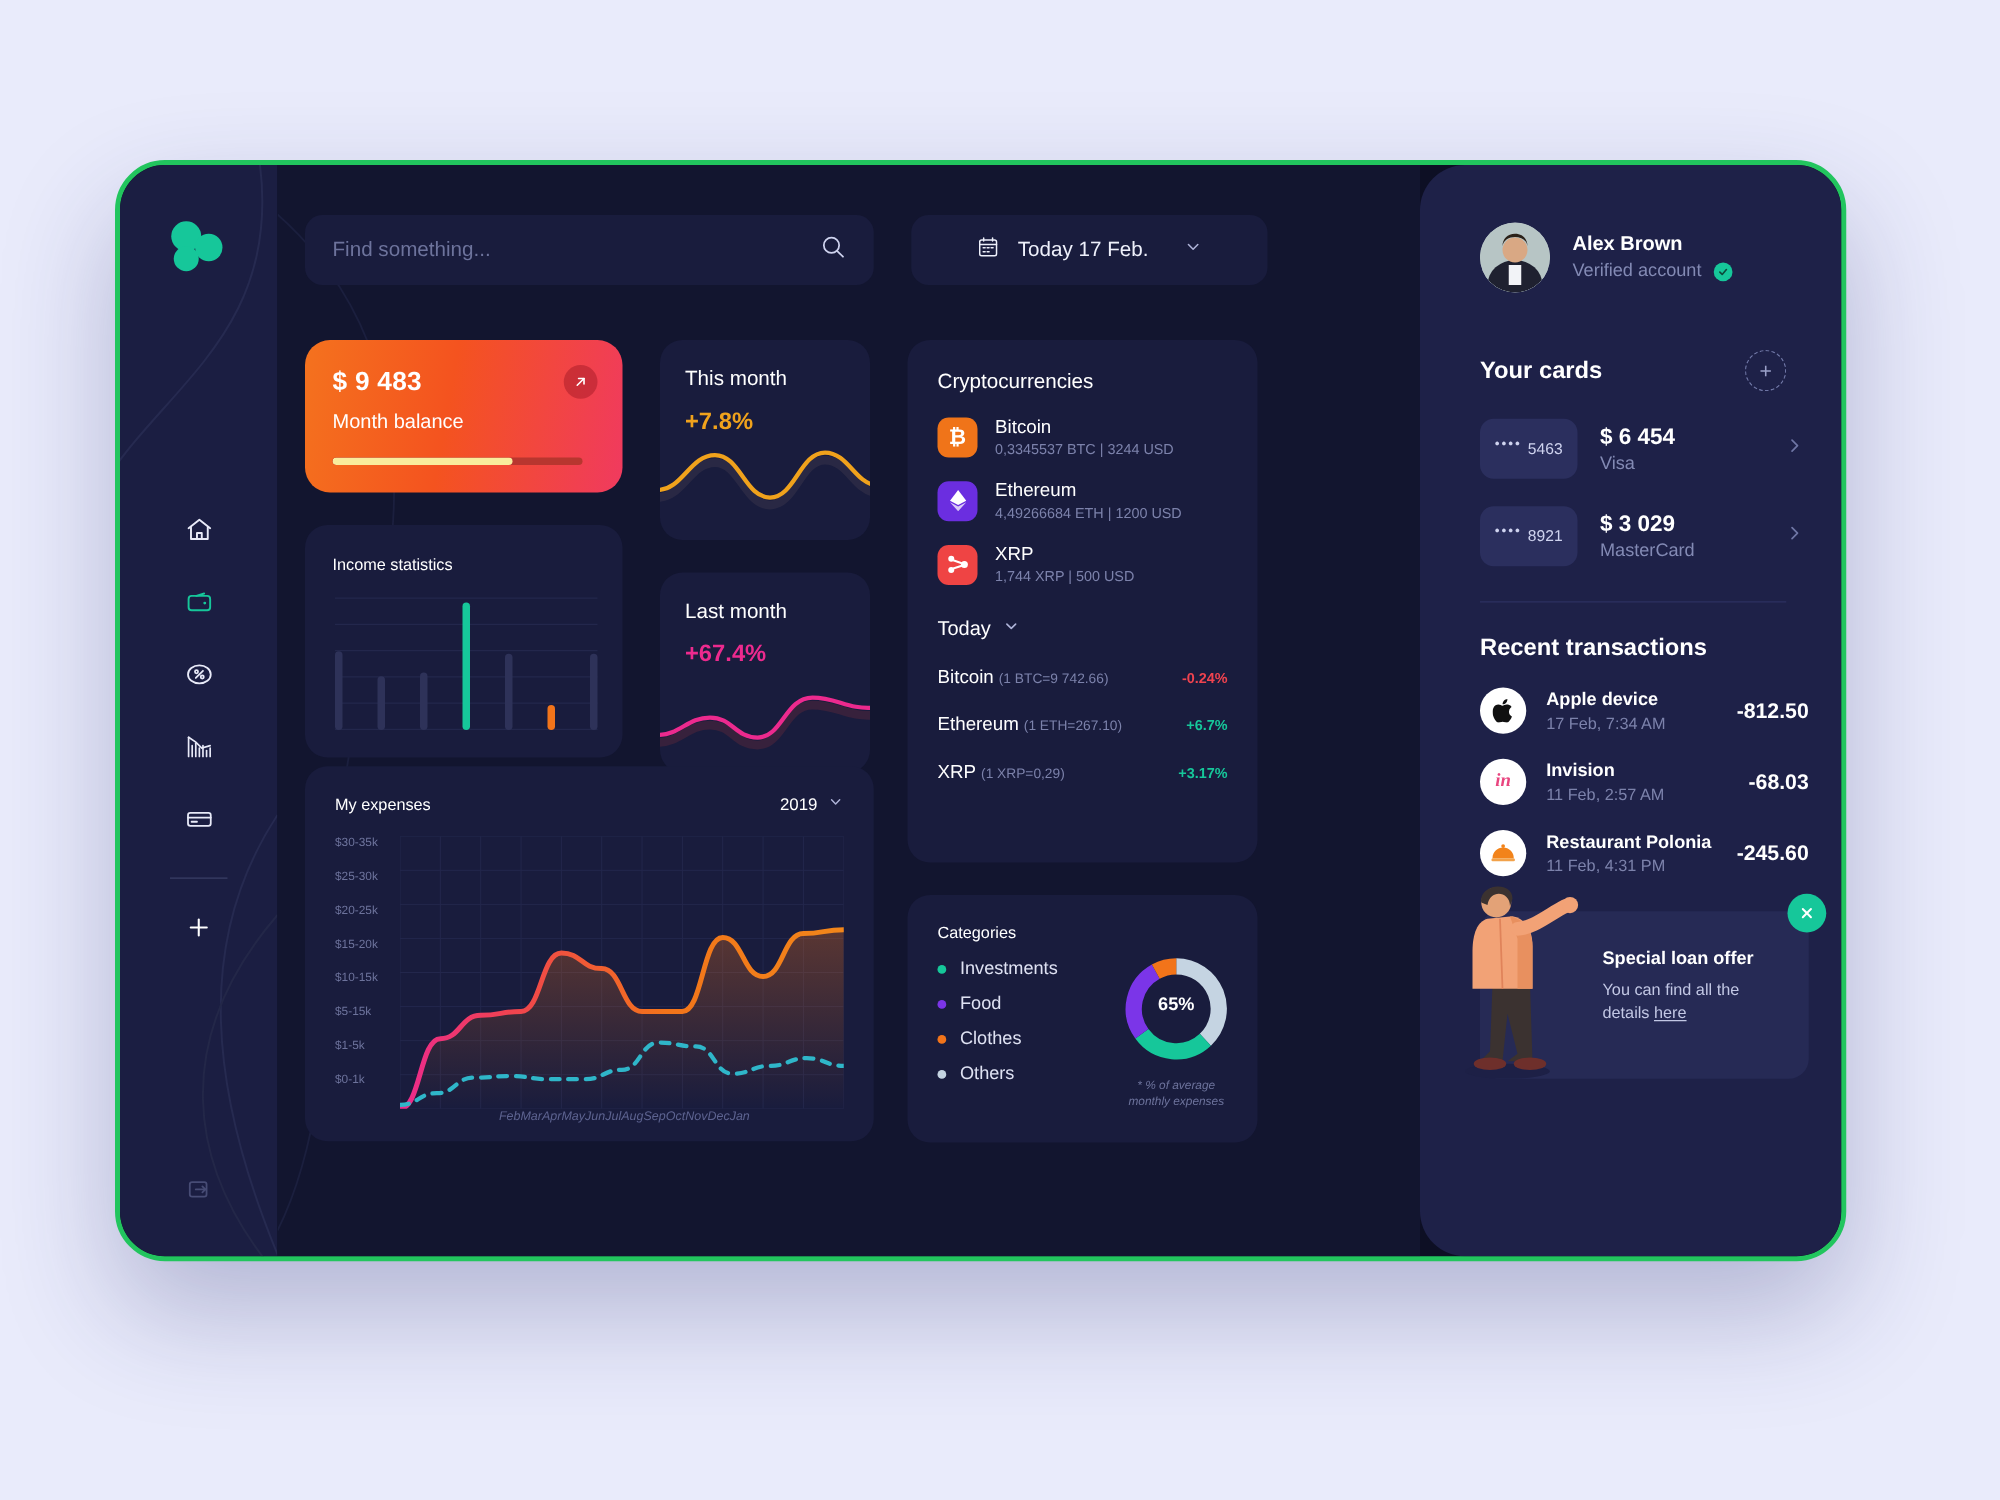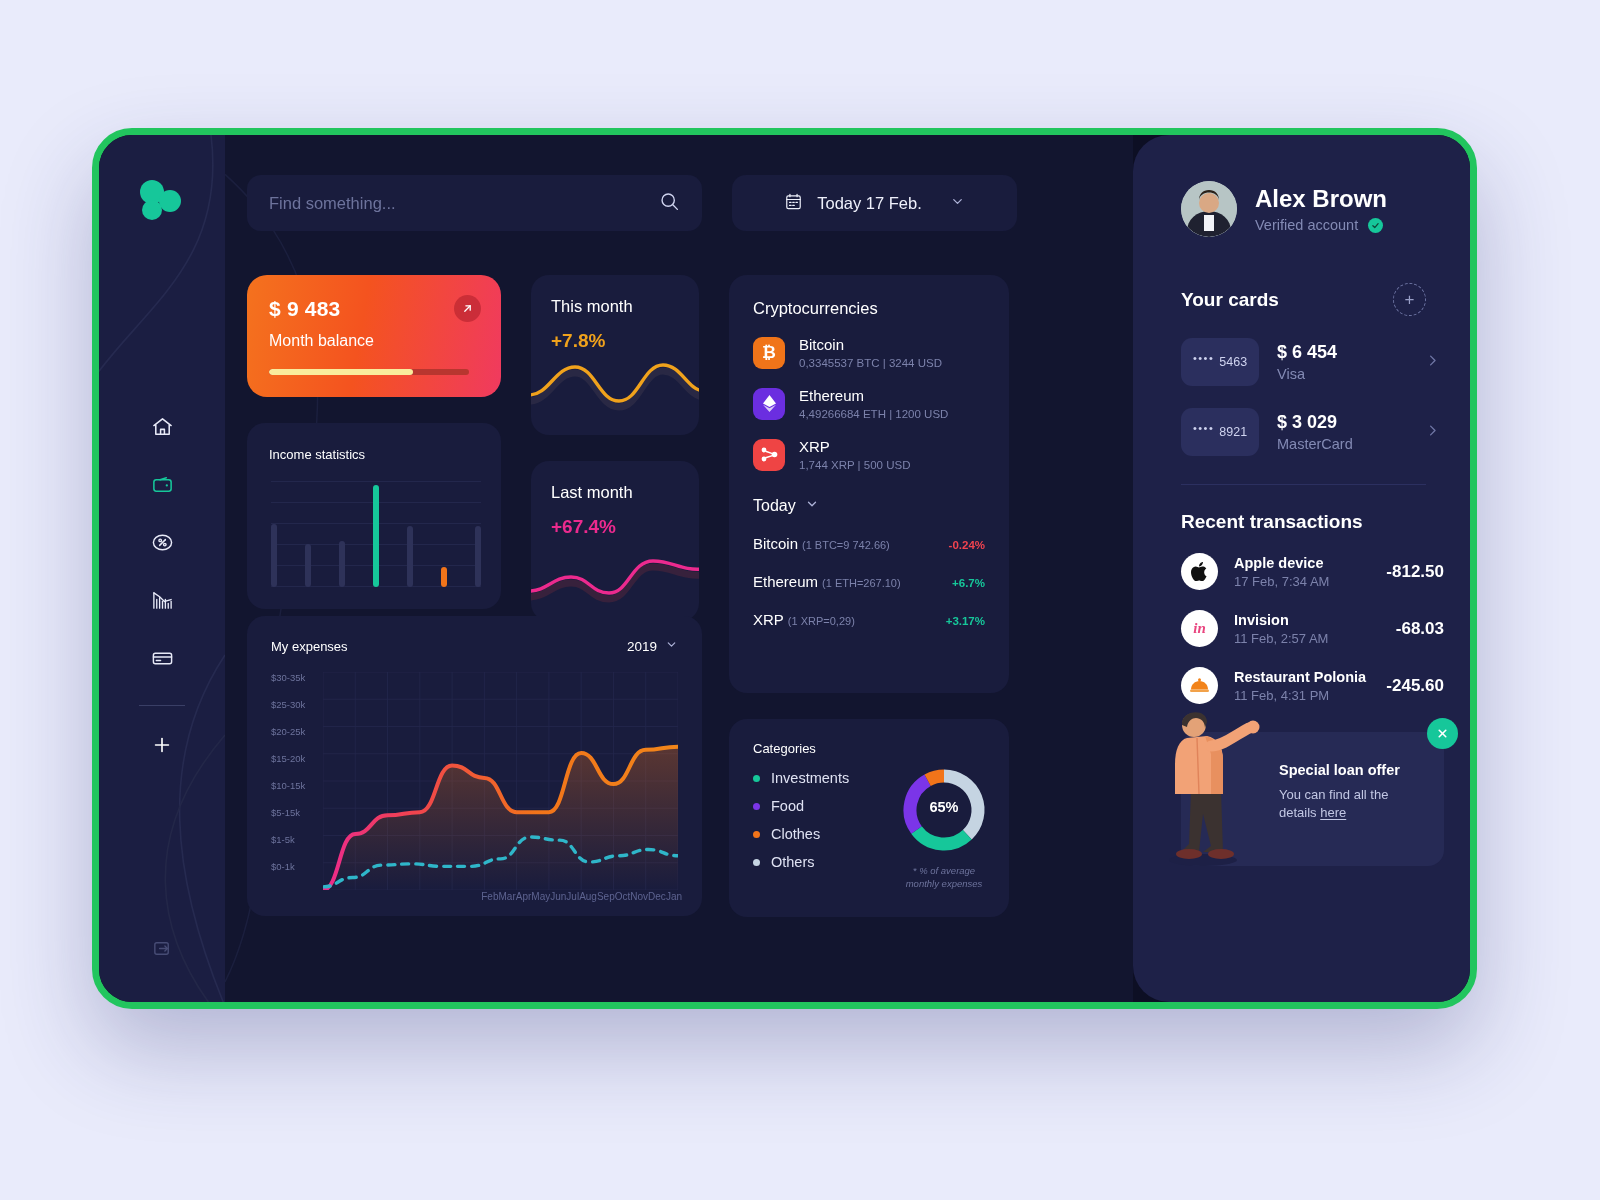--- a/index.html
+++ b/index.html
@@ -9,21 +9,21 @@
     font-family: "Liberation Sans", sans-serif;
     overflow: hidden;
   }
   .stage { position: relative; width: 1600px; height: 1200px; }
 
   
   .device {
     position: absolute; left: 92px; top: 128px;
     width: 1385px; height: 881px;
     background: #0d0f24;
-    border: 7px solid #22c55e;
+    border: 4px solid #22c55e;
     border-radius: 40px;
     box-shadow: 0 40px 90px rgba(40,44,110,.28);
     overflow: hidden;
     display: flex;
   }
 
   
   .sidebar {
     width: 126px; flex: 0 0 126px;
     background: #1b1e42;
@@ -124,33 +124,33 @@
   .ltext { font-size: 14.5px; color:#dfe2f3; }
   .donutwrap { position:absolute; right: 22px; top: 48px; width: 86px; text-align:center;}
   .donutpct { position:absolute; left:0; right:0; top: 32px; font-size: 14.5px; color:#fff; font-weight:600; }
   .footnote { font-size: 9.5px; color:#6d739c; font-style: italic; line-height: 1.35; margin-top: 8px; }
 
   .expenses { margin-top: 26px; width: 455px; height: 300px; padding: 22px 24px 0; position: relative; }
   .exphead { display:flex; align-items:center; justify-content:space-between;text-align:right; }
   .year { display:flex; align-items:center; gap: 8px; color:#fff; font-size: 13.5px; }
   .ylabels { position:absolute; left: 24px; top: 56px; width: 50px; }
   .ylabels div { font-size: 9.5px; color:#6d739c; height: 27px; line-height: 12px;}
-  .xlabels { position:absolute; left: 76px; right: 20px; bottom: 14px; display:flex; justify-content:flex-end; }
+  .xlabels { position:absolute; left: 76px; right: 20px; bottom: 14px; display:flex; justify-content:center;font-style:italic; }
   .xlabels span { font-size: 10px; color:#5d6390; }
 
   
   .rightpanel {
     width: 337px; flex: 0 0 337px; background: #1e2148;
     border-radius: 36px 0 0 36px;
     padding: 46px 0 0 48px; position: relative; overflow: hidden;
   }
   .profile { display:flex; align-items:center; gap: 18px; }
   .avatar { width: 56px; height: 56px; border-radius: 50%; overflow:hidden; flex:0 0 56px;
             background:#b9c6c7; position: relative; }
-  .uname { font-size: 24px; color:#fff; font-weight: 700; }
+  .uname { font-size: 16px; color:#fff; font-weight: 700; }
   .uver { font-size: 14.5px; color:#838ab4; margin-top: 4px; display:flex; align-items:center; gap:10px;}
   .verbadge { width: 15px; height: 15px; border-radius:50%; background:#16c79a; display:flex; align-items:center; justify-content:center;}
 
   .sechead { display:flex; align-items:center; justify-content:space-between; margin-top: 46px; padding-right: 44px;}
   .sectitle { font-size: 19px; color:#fff; font-weight: 700; }
   .addcircle { width: 33px; height: 33px; border-radius: 50%; border: 1.6px dashed #6f76a5;
     display:flex; align-items:center; justify-content:center; color:#9aa0c8; font-size: 17px; }
 
   .cardrow { display:flex; align-items:center; gap: 18px; margin-top: 22px; padding-right: 30px; }
   .cardchip { width: 78px; height: 48px; border-radius: 11px; background:#2b2f5e;

